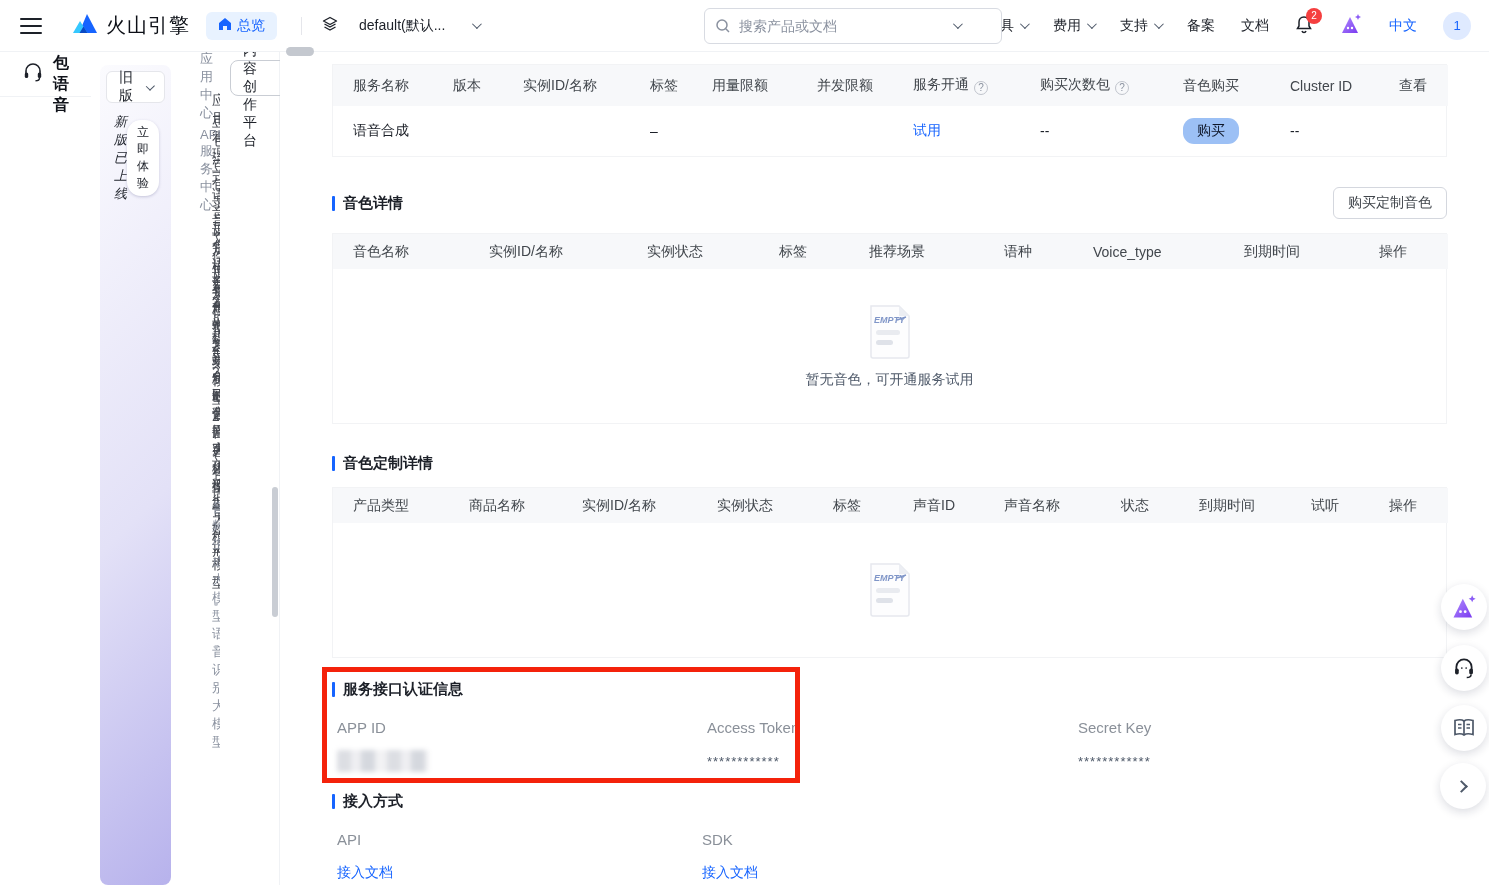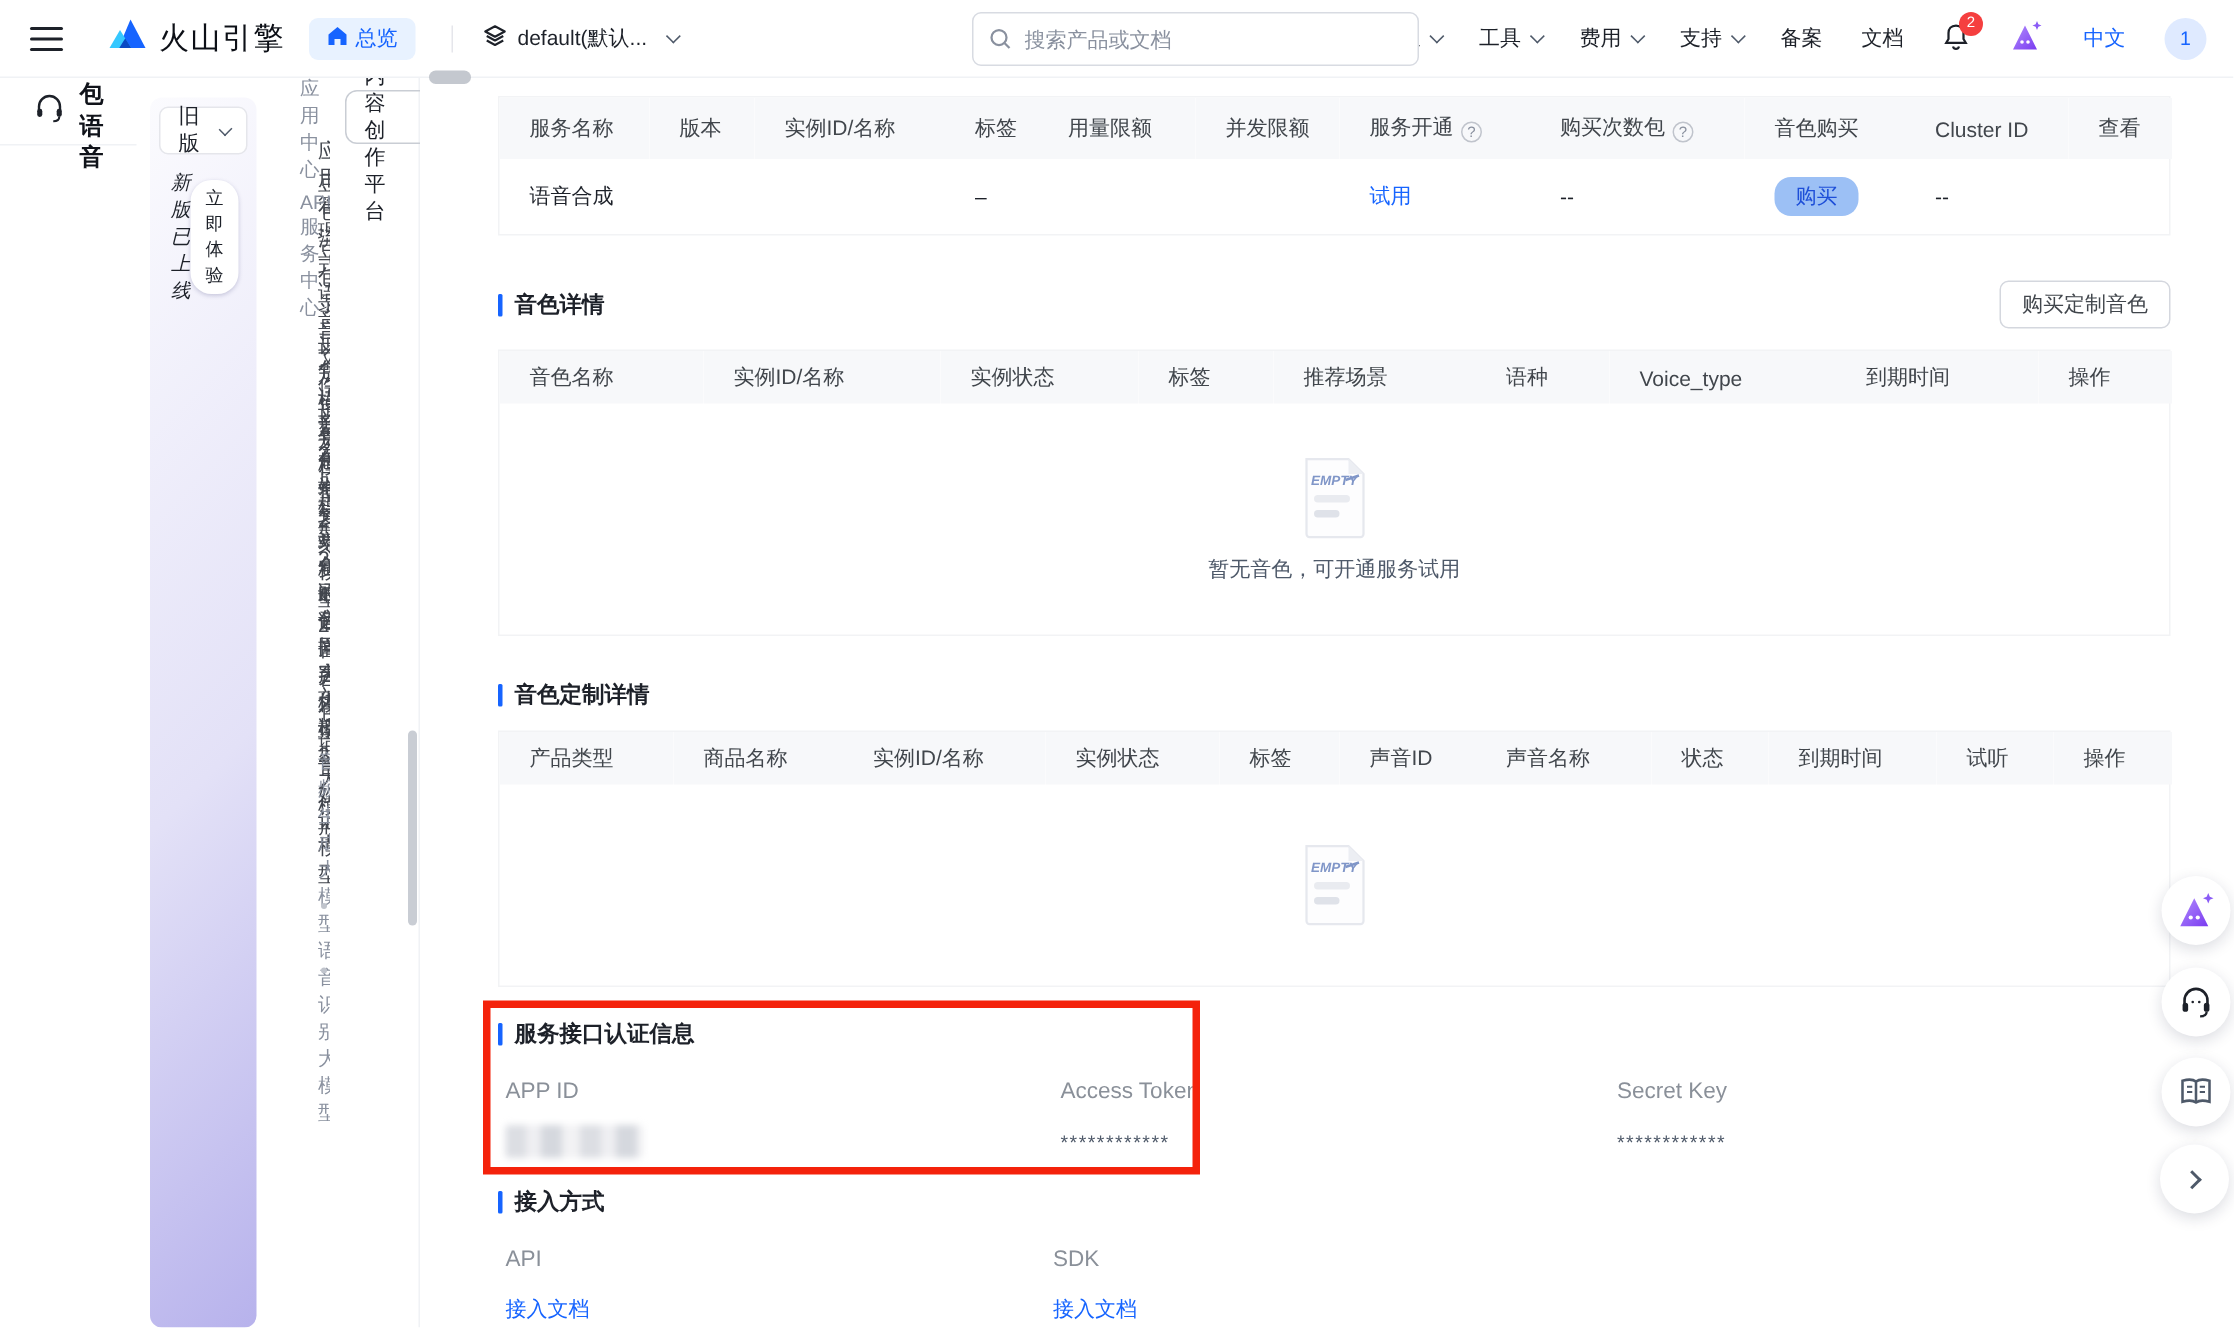--- a/index.html
+++ b/index.html
@@ -9,22 +9,22 @@
   
   .navbar { height:52px; display:flex; align-items:center; padding:0 18px 0 12px;
     border-bottom:1px solid #f0f2f5; background:#fff; position:relative; z-index:10; }
   .hamburger { width:22px; height:16px; display:flex; flex-direction:column; justify-content:space-between; cursor:pointer; margin:0 8px; }
   .hamburger span { height:2px; background:#1d2129; border-radius:1px; }
   .brand { display:flex; align-items:center; gap:8px; margin-left:22px; }
   .brand-name { font-size:20px; font-weight:normal; color:#0c0f16; letter-spacing:1px; }
   .overview-pill { display:flex; align-items:center; gap:5px; background:#e8f2ff; color:#1664ff;
     font-size:14px; padding:5px 12px; border-radius:6px; margin-left:16px; cursor:pointer; }
   .nav-divider { width:1px; height:18px; background:#e5e6eb; margin:0 20px 0 24px; }
-  .project-select { display:flex; align-items:center; gap:7px; font-size:14px; cursor:pointer; }
-  .search-wrap { position:absolute; left:648px; top:8px; width:298px; }
+  .project-select { display:flex; align-items:center; gap:21px; font-size:14px; cursor:pointer; }
+  .search-wrap { position:absolute; left:704px; top:8px; width:298px; }
   .search-input { width:100%; height:36px; border:1px solid #d8dbe2; border-radius:6px;
     padding:0 12px 0 34px; font-size:14px; color:#1d2129; outline:none; background:#fff; }
   .search-input::placeholder { color:#8a919f; }
   .search-icon { position:absolute; left:11px; top:10px; }
   .nav-right { margin-left:auto; display:flex; align-items:center; gap:26px; font-size:14px; }
   .nav-menu-item { display:flex; align-items:center; cursor:pointer; color:#1d2129; }
   .chev { width:7px; height:7px; border-right:1.5px solid #4e5969; border-bottom:1.5px solid #4e5969;
     display:inline-block; transform:rotate(45deg) translateY(-2px); margin-left:6px; }
   .chev-up { transform:rotate(-135deg) translateY(-1px); }
   .bell-wrap { position:relative; cursor:pointer; }
@@ -66,21 +66,21 @@
   
   .tbl { width:1115px; border-collapse:collapse; table-layout:fixed; }
   .tbl-box { width:1115px; border:1px solid #f2f3f5; }
   .tbl th { background:#f7f8fa; height:41px; text-align:left; font-size:14px; font-weight:500;
     color:#41464c; padding:0 8px 0 20px; white-space:nowrap; overflow:hidden; }
   .tbl-sm th { height:35px; }
   .tbl td { height:50px; font-size:14px; color:#1d2129; padding:0 8px 0 20px; }
   .q-icon { display:inline-flex; width:14px; height:14px; border:1px solid #c0c4cc; border-radius:50%;
     color:#8a919f; font-size:10px; align-items:center; justify-content:center; margin-left:5px; vertical-align:-2px; font-weight:400; }
   .link { color:#1664ff; cursor:pointer; }
-  .buy-btn { display:inline-block; background:#9cc0f5; color:#1d4ed8; font-size:14px;
+  .buy-btn { display:inline-block; background:#9cc0f5; color:#0f172a; font-size:14px;
     padding:4px 14px; border-radius:11px; border:none; cursor:not-allowed; }
   .empty-body { display:flex; flex-direction:column; align-items:center; justify-content:center; }
   .empty-body-1 { height:154px; }
   .empty-body-2 { height:134px; }
   .empty-text { font-size:14px; color:#4e5969; margin-top:10px; }
 
   .sec-head { display:flex; align-items:center; justify-content:space-between; width:1115px; }
   .sec-title { display:flex; align-items:center; gap:8px; font-size:15px; font-weight:bold; color:#1d2129; }
   .accent-bar { width:3px; height:15px; background:#1664ff; border-radius:1px; }
   .outline-btn { background:#fff; border:1px solid #d4d7de; border-radius:6px; height:32px;

